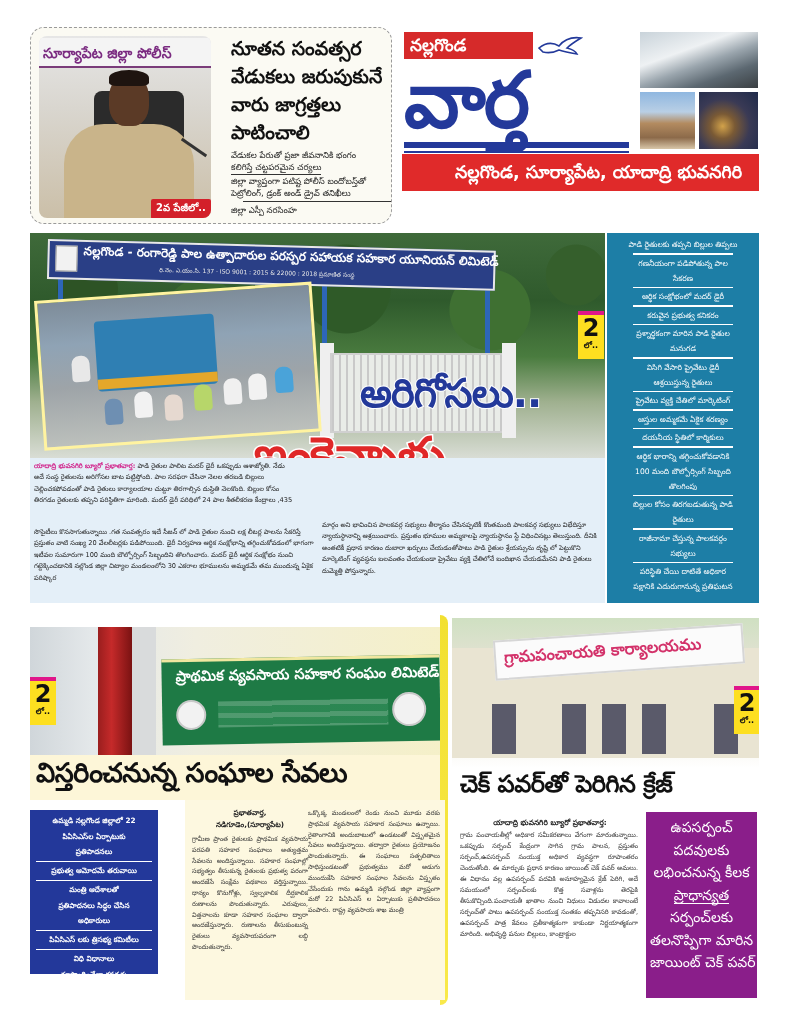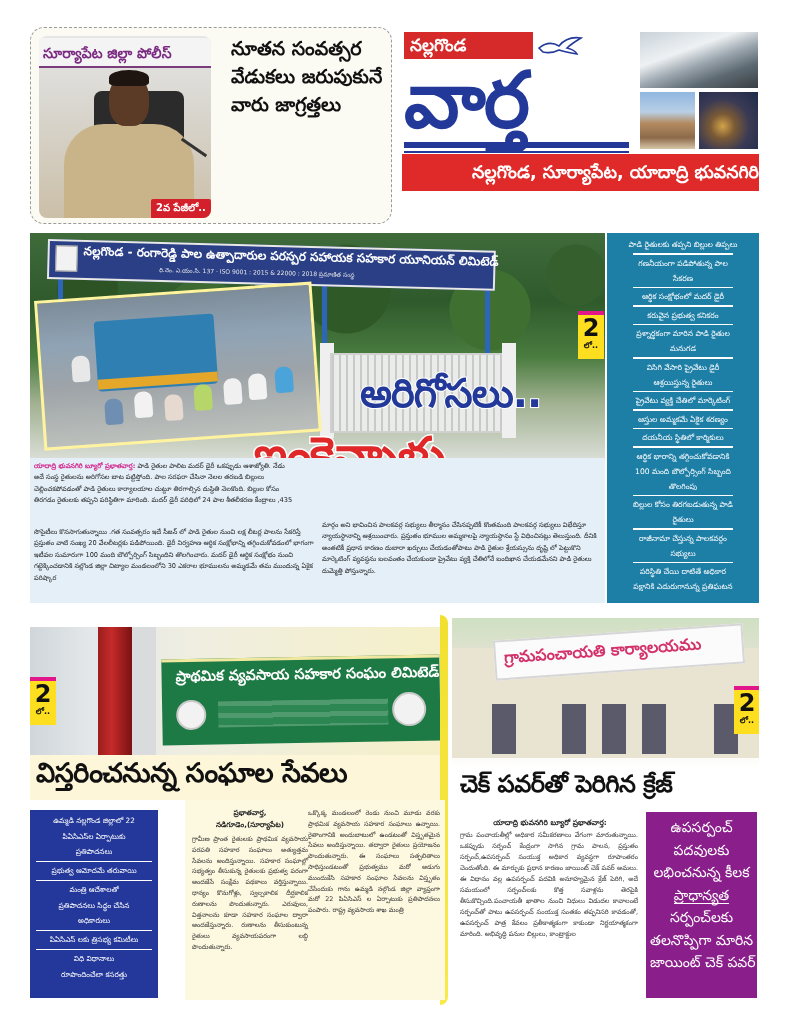--- a/index.html
+++ b/index.html
@@ -57,21 +57,21 @@
   .mast-img-temple {
     position: absolute; left: 238px; top: 62px; width: 55px; height: 57px;
     background: linear-gradient(180deg, #8fb7e0 0%, #b9cfe5 35%, #b38b60 55%, #8c6a4a 80%, #d8c6a8 100%);
   }
   .mast-img-night {
     position: absolute; left: 297px; top: 62px; width: 59px; height: 57px;
     background: radial-gradient(circle at 40% 60%, #d2a24a 0%, #7a5a35 25%, #3a3a55 55%, #1e2a4a 100%);
   }
   .mast-districts {
     position: absolute; left: 0; top: 124px; width: 357px; height: 37px; background: #e02a2a;
-    color: #fff; font-size: 17.5px; font-weight: bold; line-height: 37px; text-align: right; white-space: nowrap; padding-left: 36px;
+    color: #fff; font-size: 17.5px; font-weight: bold; line-height: 37px; text-align: center; white-space: nowrap; padding-left: 36px;
   }
   .mast-dateline {
     position: absolute; left: 0; top: 165px; width: 357px; height: 26px; background: #fde92a;
     font-size: 11.5px; font-weight: bold; color: #1a1a1a; line-height: 26px;
   }
   .mast-dateline .date { position: absolute; left: 14px; }
   .mast-dateline .pages { position: absolute; right: 20px; }
 
   
   .lead-photo {
@@ -154,21 +154,21 @@
   .bl-photo .sign-logo-l { position: absolute; left: 14px; top: 38px; width: 30px; height: 30px; border-radius: 50%; background: #f2f2f2; border: 2px solid #c9c9c9; }
   .bl-photo .sign-logo-r { position: absolute; right: 14px; top: 34px; width: 34px; height: 34px; border-radius: 50%; background: #f2f2f2; border: 2px solid #c9c9c9; }
   .bl-photo .sign-blur { position: absolute; left: 56px; top: 40px; width: 170px; height: 26px; background: repeating-linear-gradient(180deg, #5da27a 0 5px, #2f8a56 5px 12px); opacity: 0.8; }
   .bl-headline-bg { left: 30px; top: 755px; width: 414px; height: 45px; background: #fdf6d8; }
   .bl-headline {
     left: 36px; top: 757px; font-size: 27px; font-weight: bold; color: #111; white-space: nowrap; letter-spacing: -0.5px;
   }
   .bl-yellow-edge { left: 440px; top: 615px; width: 8px; height: 390px; background: linear-gradient(180deg, #f2e030, #f9e94a); border-radius: 0 10px 10px 0; }
   .bl-body-bg { left: 185px; top: 800px; width: 260px; height: 200px; background: #fdf8e0; }
   .bl-side-blue {
-    left: 30px; top: 810px; width: 128px; height: 188px; background: #23389a; padding: 3px 4px;
+    left: 30px; top: 810px; width: 128px; height: 164px; background: #23389a; padding: 3px 4px; font-weight: bold;
   }
   .bl-side-blue .item { color: #fff; font-size: 7.3px; line-height: 15.6px; text-align: center; }
   .bl-side-blue .sep { height: 1.3px; background: #fff; margin: 1px 2px; }
   .bl-byline { left: 190px; top: 807px; width: 120px; text-align: center; font-size: 7.2px; font-weight: bold; line-height: 12px; color: #222; }
   .bl-col1 { left: 163px; top: 830px; width: 150px; font-size: 6.4px; line-height: 10.8px; color: #333; text-align: justify; }
   .bl-col2 { left: 308px; top: 808px; width: 132px; font-size: 6.4px; line-height: 10.8px; color: #333; text-align: justify; }
 
   
   .br-photo {
     left: 452px; top: 618px; width: 307px; height: 150px; overflow: hidden;
@@ -203,20 +203,29 @@
     <div class="head"></div>
     <div class="hair"></div>
     <div class="mic"></div>
     <div class="page-tag">2వ పేజీలో..</div>
   </div>
   <div class="abs teaser-text">
     <div class="teaser-title">
       <div>నూతన సంవత్సర</div>
       <div>వేడుకలు జరుపుకునే</div>
       <div>వారు జాగ్రత్తలు</div>
+      <div>పాటించాలి</div>
+    </div>
+    <div class="teaser-sub">
+      <div>వేడుకల పేరుతో ప్రజా జీవనానికి భంగం</div>
+      <div><span class="ul">కలిగిస్తే చట్టపరమైన చర్యలు</span></div>
+      <div>జిల్లా వ్యాప్తంగా పటిష్ట పోలీస్ బందోబస్త్‌తో</div>
+      <div>పెట్రోలింగ్, డ్రంక్ అండ్ డ్రైవ్ తనిఖీలు</div>
+      <div class="hr"></div>
+      <div>జిల్లా ఎస్పీ నరసింహ</div>
     </div>
   </div>
 </div>
 
 <div class="abs masthead">
   <div class="mast-red-tag">నల్లగొండ</div>
   <svg class="mast-dove" viewBox="0 0 46 24">
     <path d="M2 14 Q12 6 22 12 Q30 2 44 4 Q34 10 30 14 Q38 16 40 20 Q28 18 22 16 Q14 20 6 18 Z" fill="#ffffff" stroke="#23399a" stroke-width="1.6"></path>
   </svg>
   <div class="mast-logo">వార్త</div>

